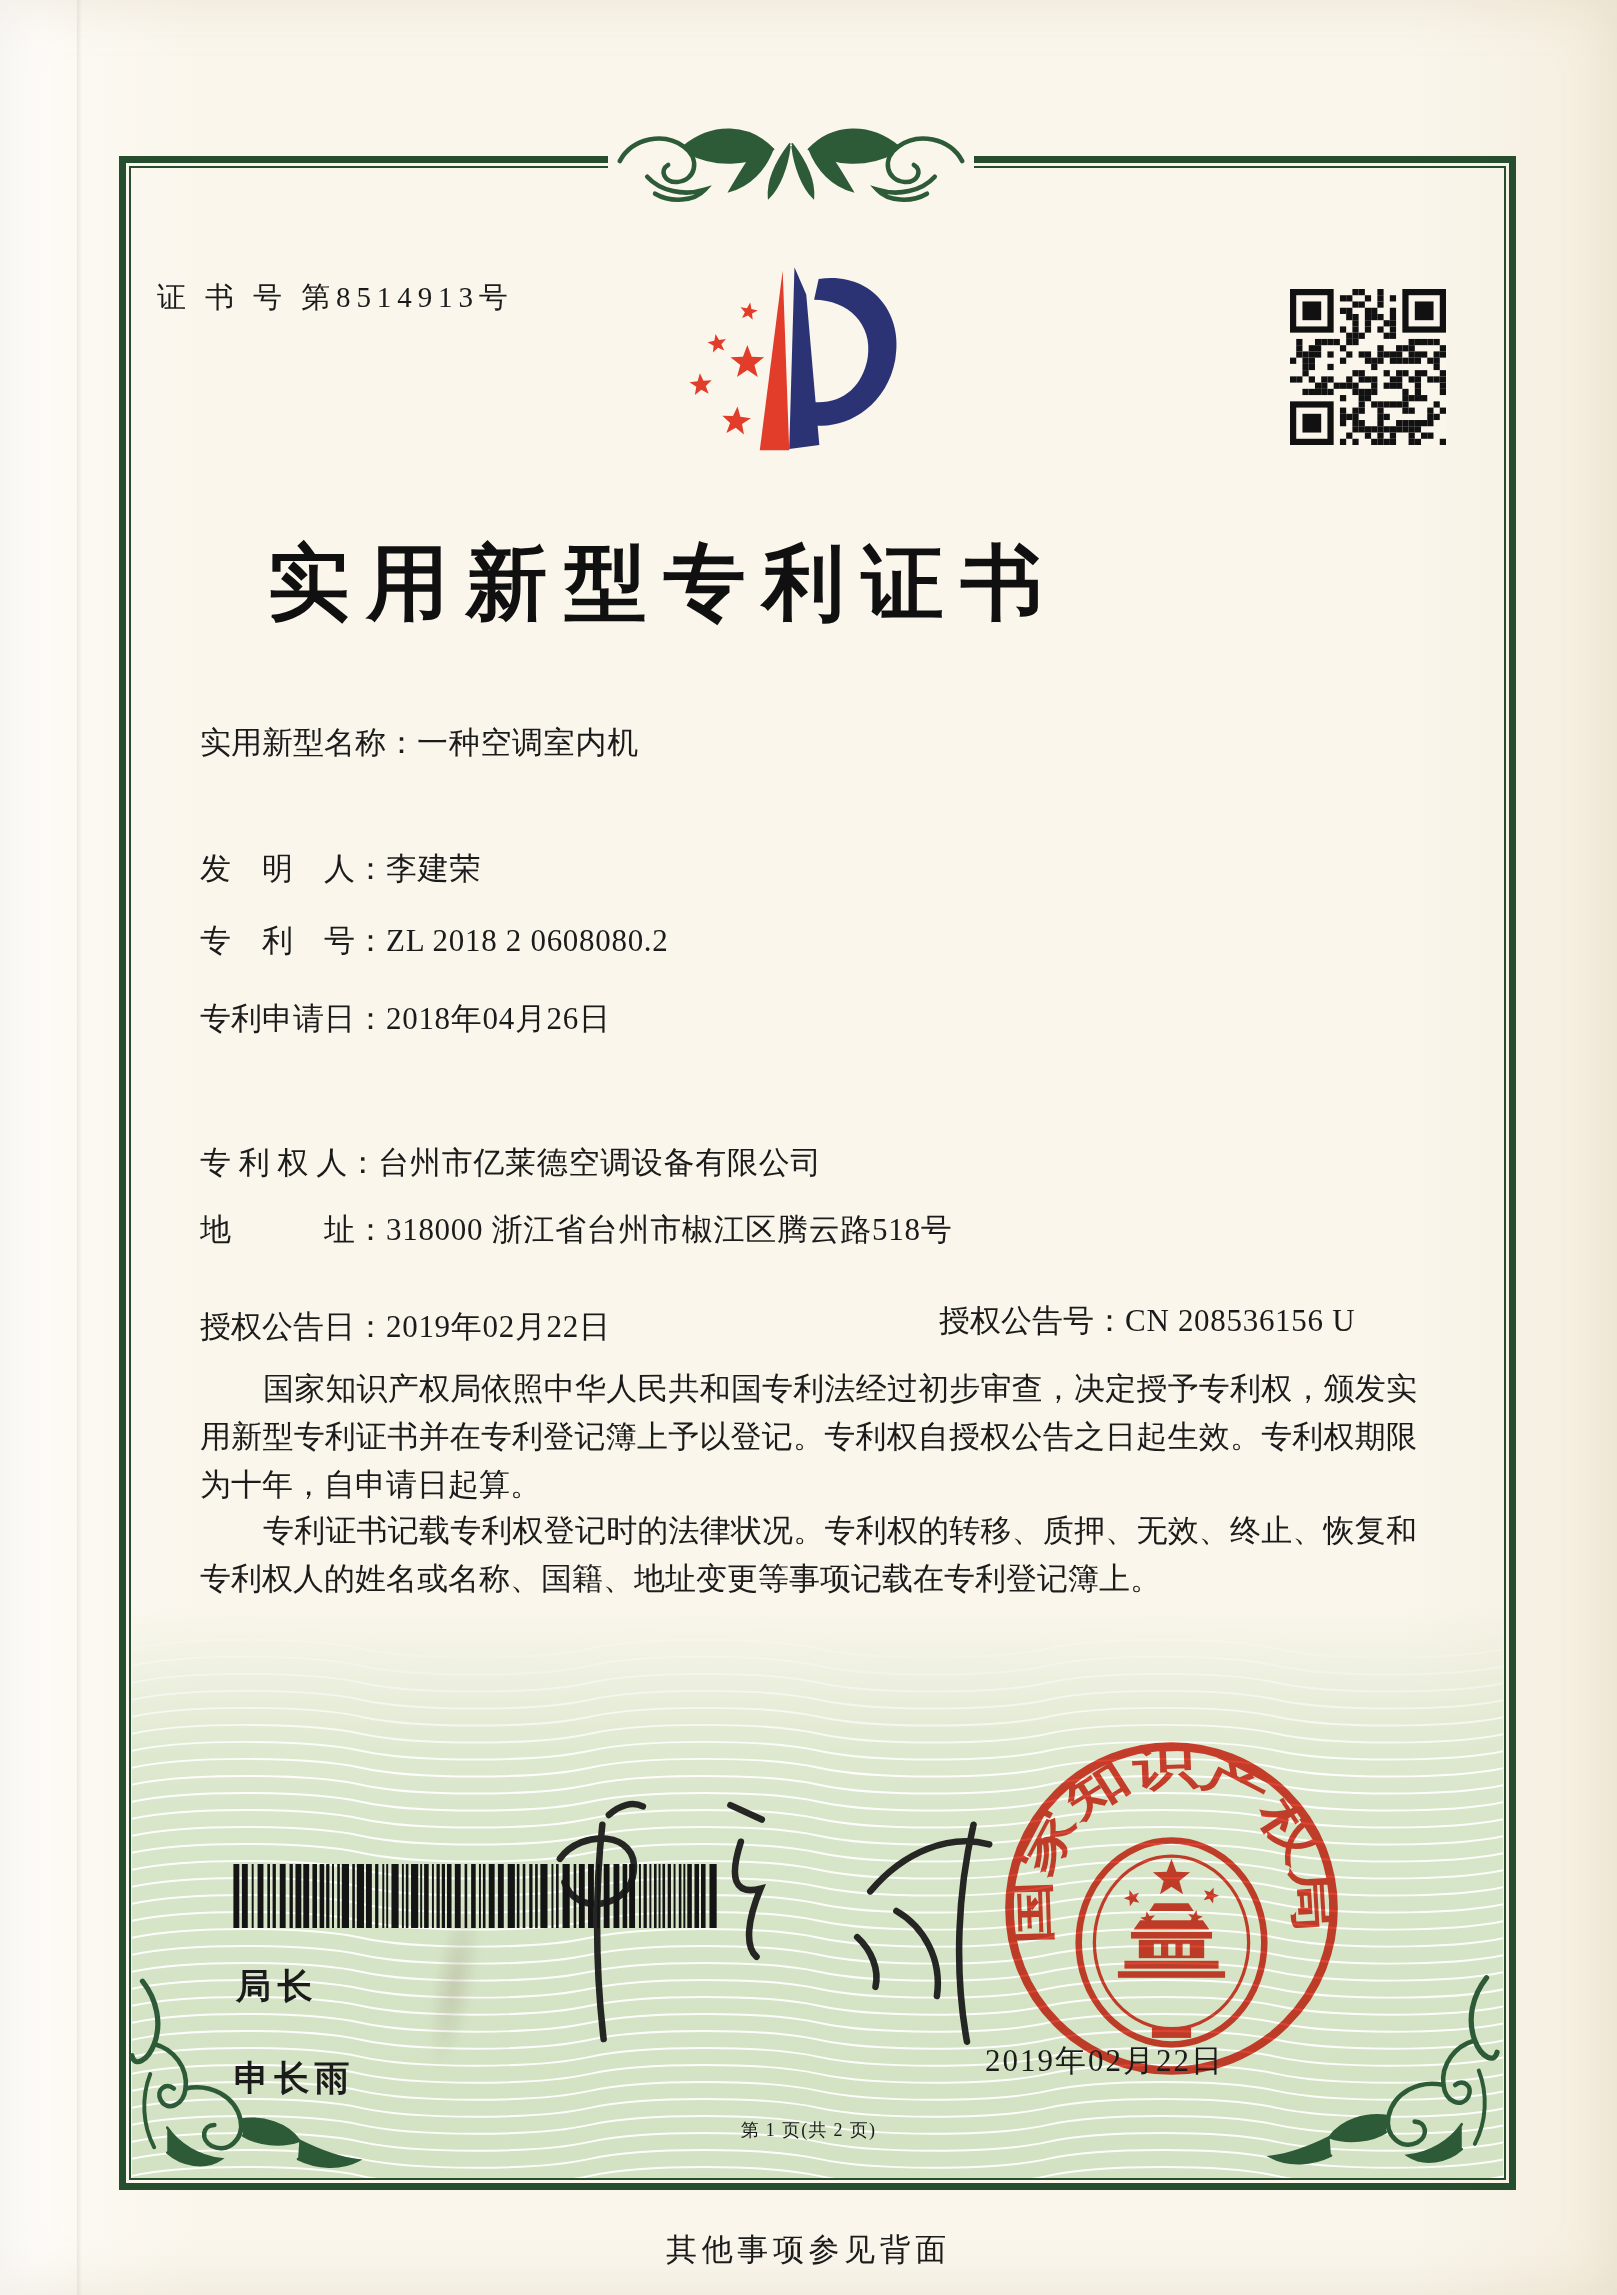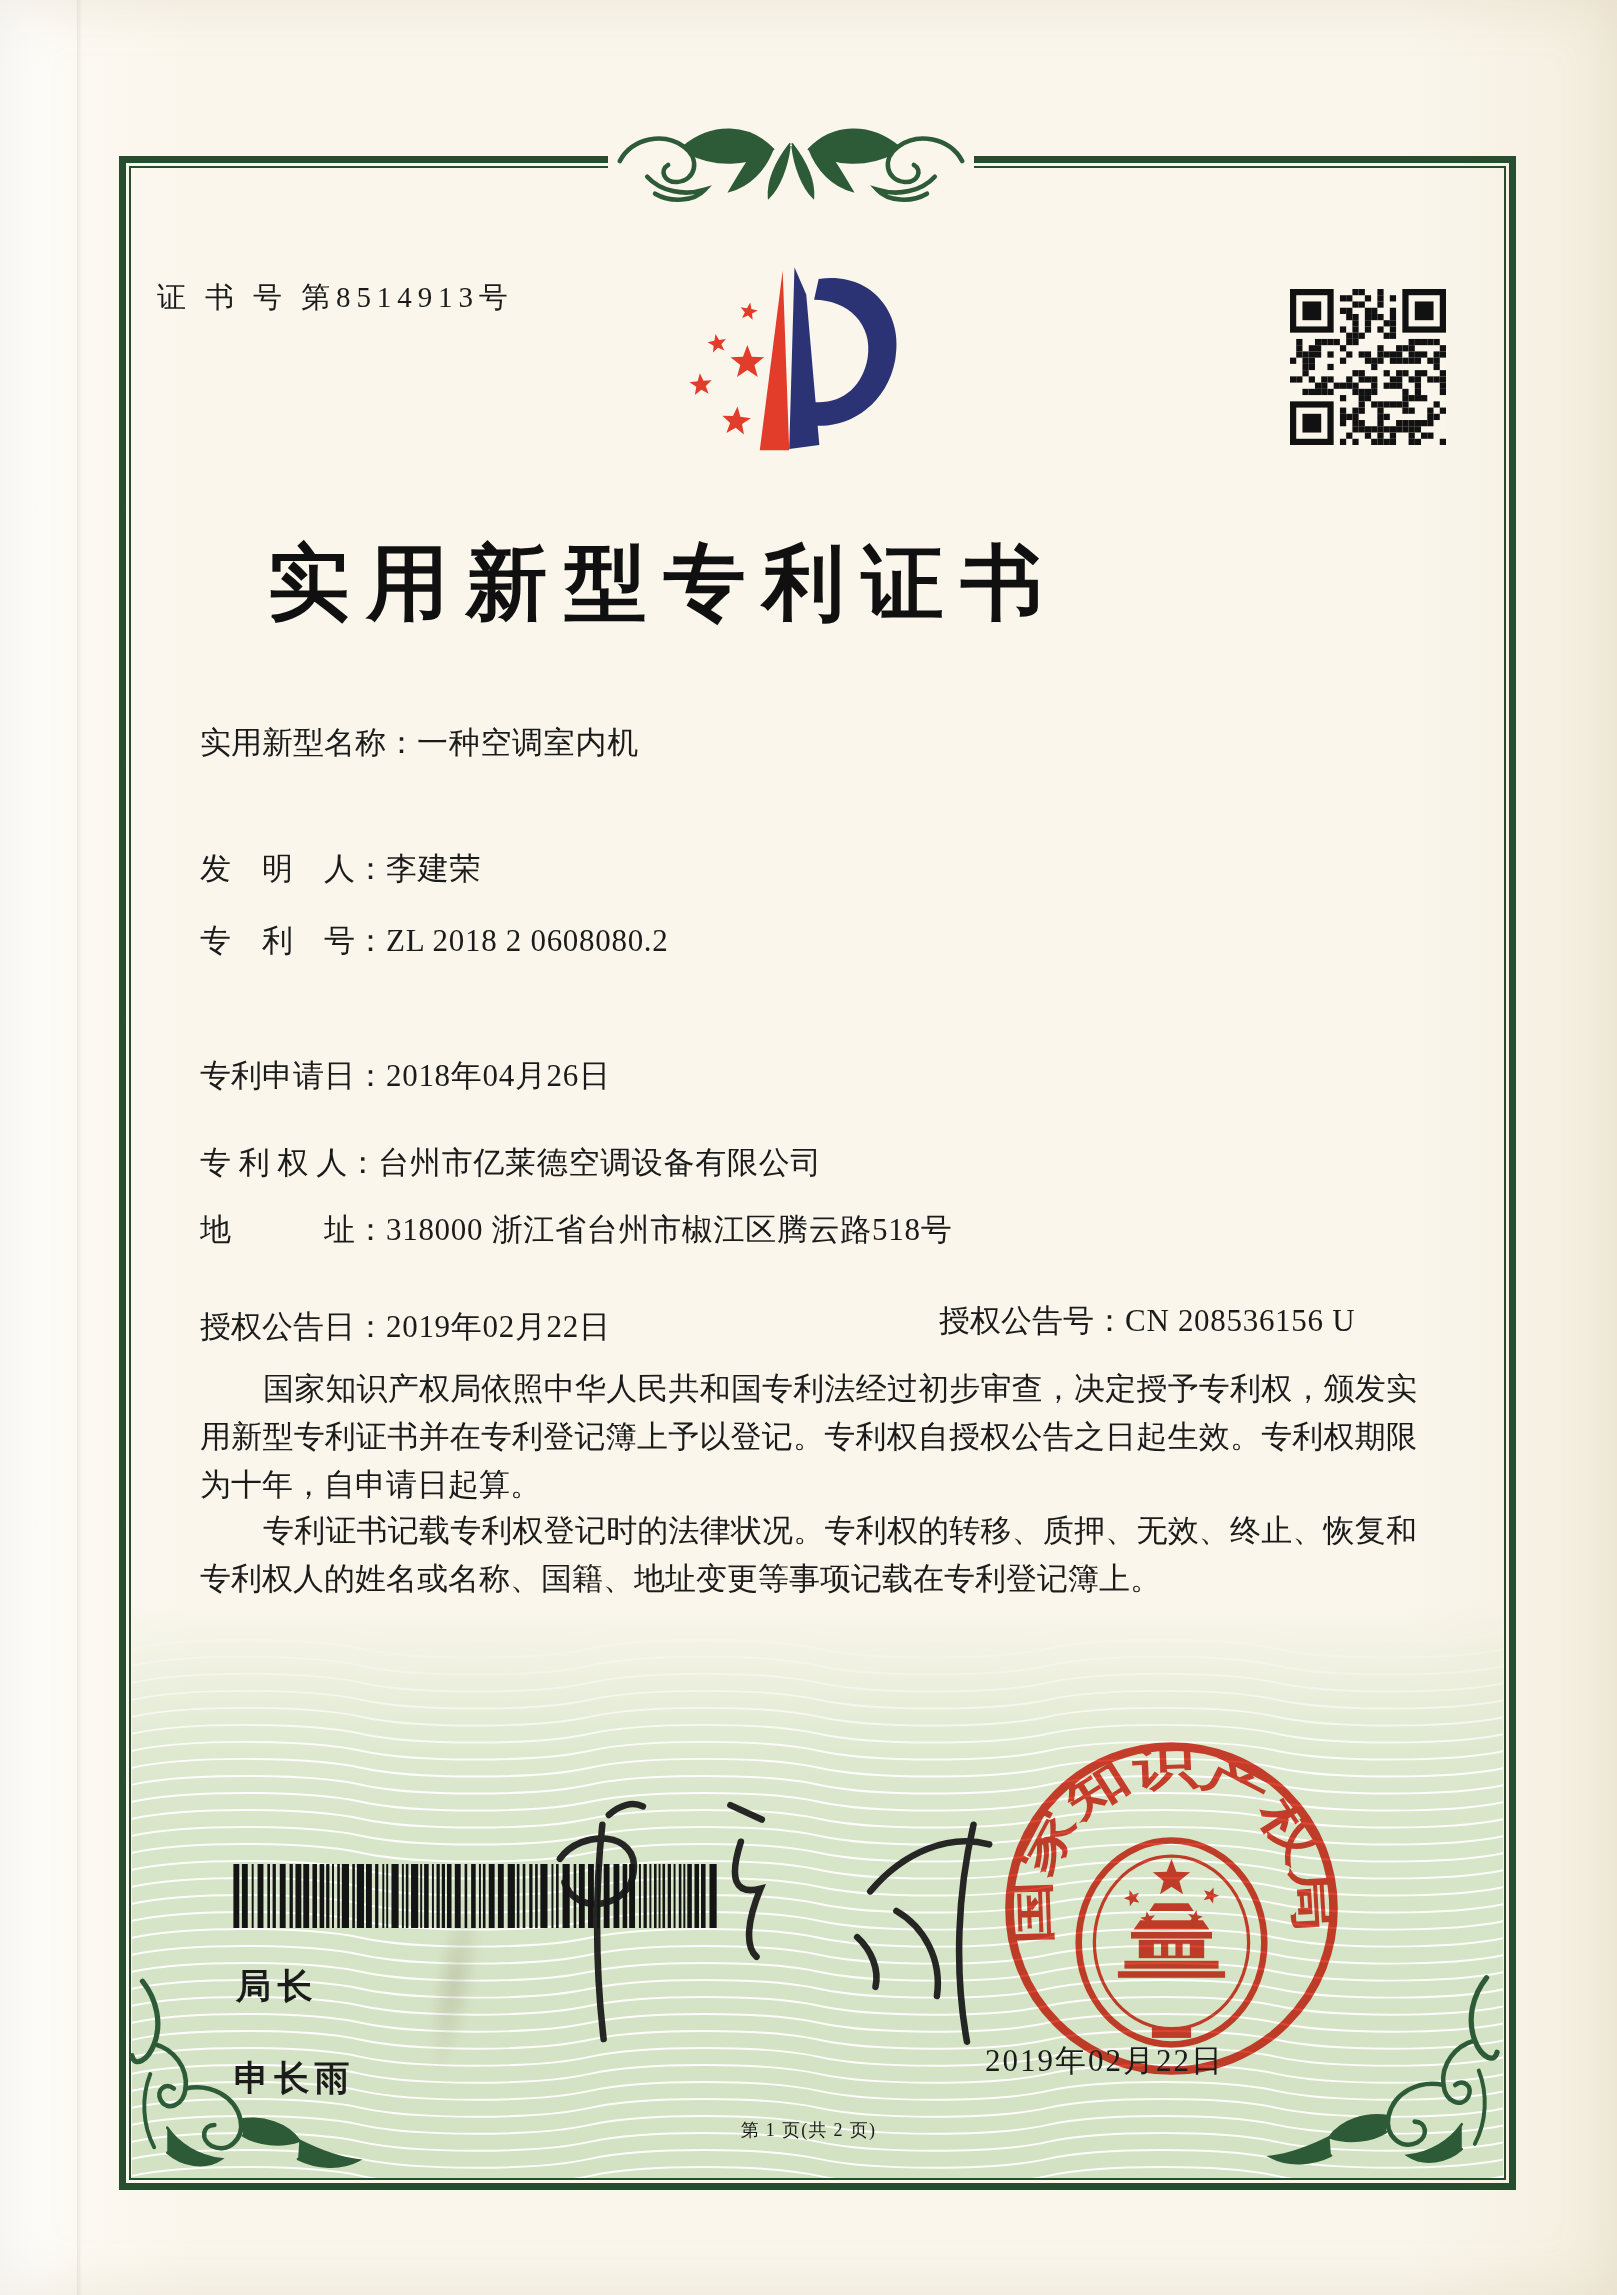--- a/index.html
+++ b/index.html
@@ -370,21 +370,21 @@
 
   <div class="row" style="top:722px;">
     <span class="flabel">实用新型名称：</span><span class="fvalue">一种空调室内机</span>
   </div>
   <div class="row" style="top:848px;">
     <span class="flabel">发　明　人：</span><span class="fvalue">李建荣</span>
   </div>
   <div class="row" style="top:920px;">
     <span class="flabel">专　利　号：</span><span class="fvalue">ZL 2018 2 0608080.2</span>
   </div>
-  <div class="row" style="top:1055px;">
+  <div class="row" style="top:998px;">
     <span class="flabel">专利申请日：</span><span class="fvalue">2018年04月26日</span>
   </div>
   <div class="row" style="top:1142px;">
     <span class="flabel">专 利 权 人：</span><span class="fvalue">台州市亿莱德空调设备有限公司</span>
   </div>
   <div class="row" style="top:1209px;">
     <span class="flabel">地　　　址：</span><span class="fvalue">318000 浙江省台州市椒江区腾云路518号</span>
   </div>
   <div class="row" style="top:1306px;">
     <span class="flabel">授权公告日：</span><span class="fvalue">2019年02月22日</span>
@@ -515,15 +515,16 @@
       <rect x="17" y="18" width="11" height="18" fill="#faf6ec"></rect>
       <rect x="-72" y="44" width="144" height="12"></rect>
       <rect x="-82" y="60" width="164" height="10"></rect>
       <rect x="-30" y="146" width="60" height="16"></rect>
     </g>
   </svg>
 
   <div class="seal-date">2019年02月22日</div>
 
   <div class="page-info">第 1 页(共 2 页)</div>
+  <div class="back-note">其他事项参见背面</div>
 
 </div>
 
 
 </body></html>

